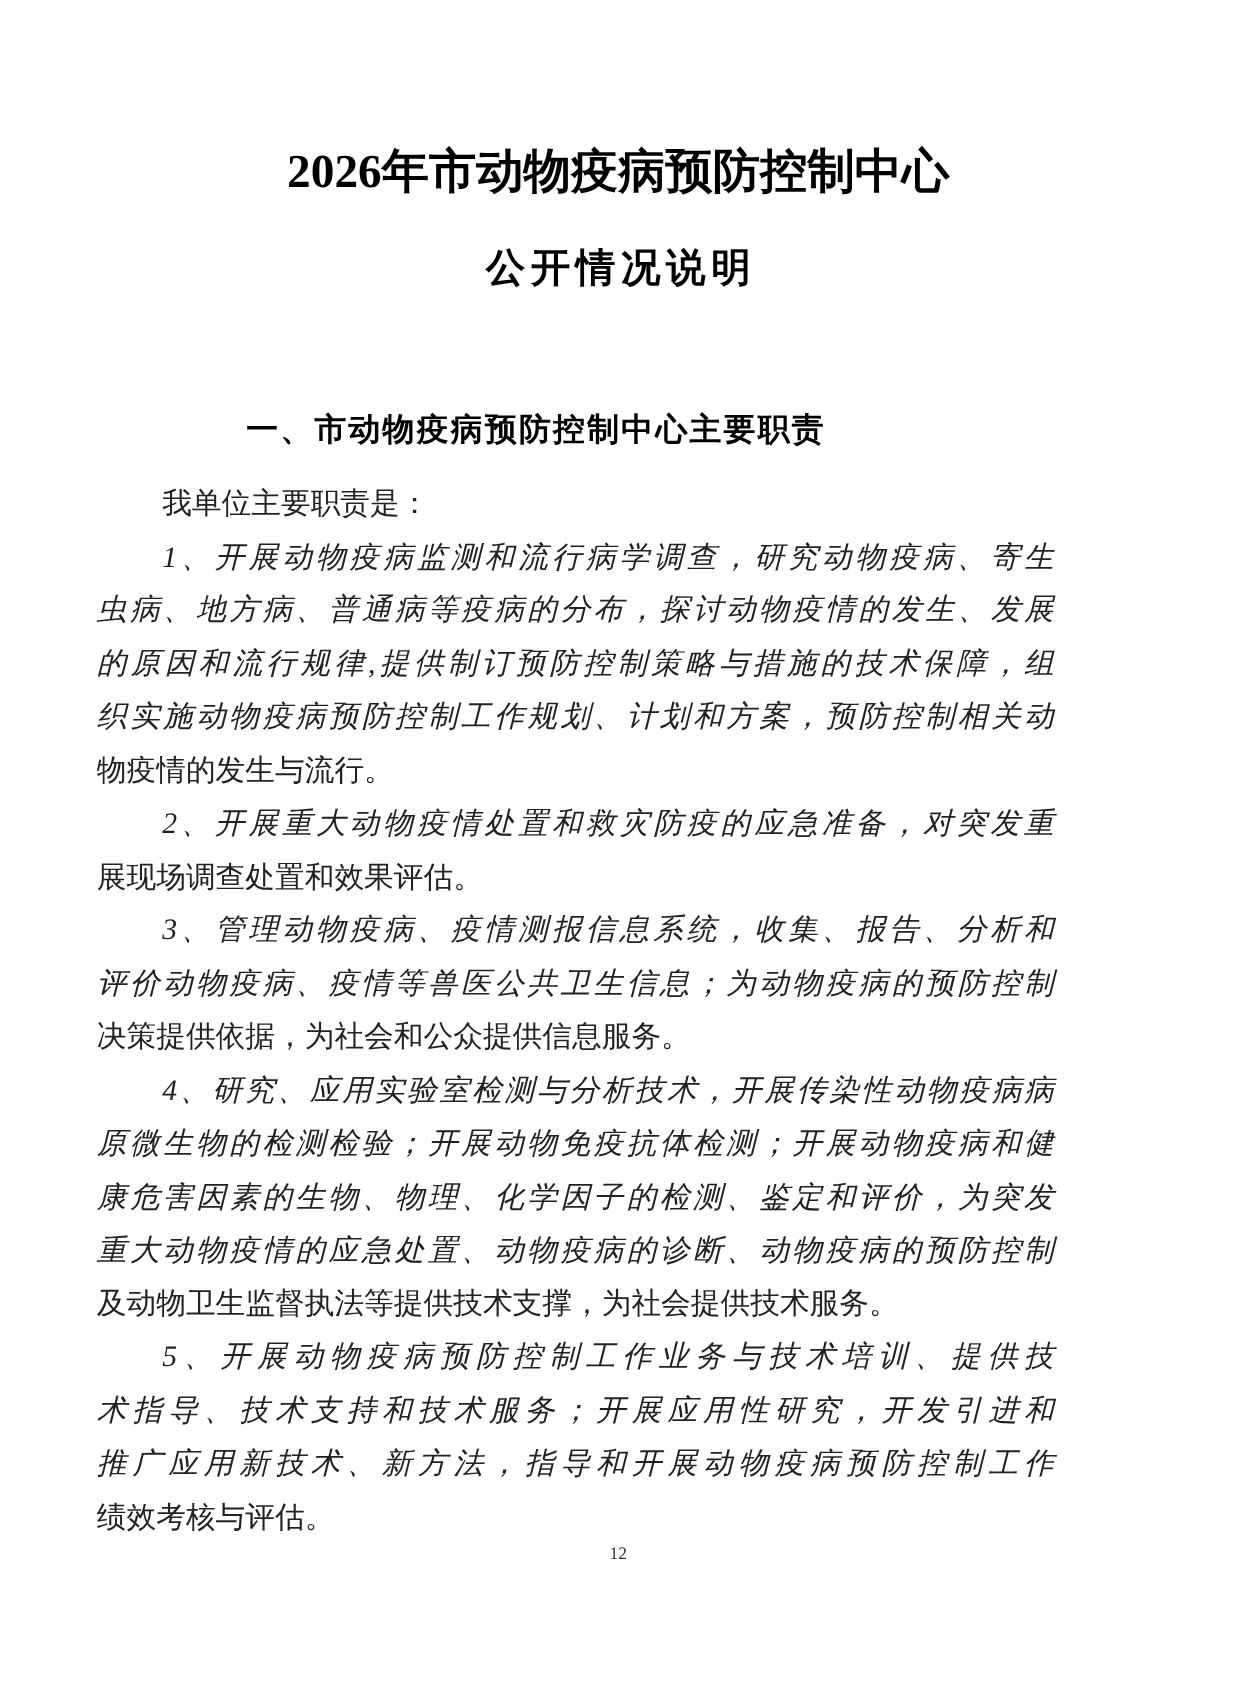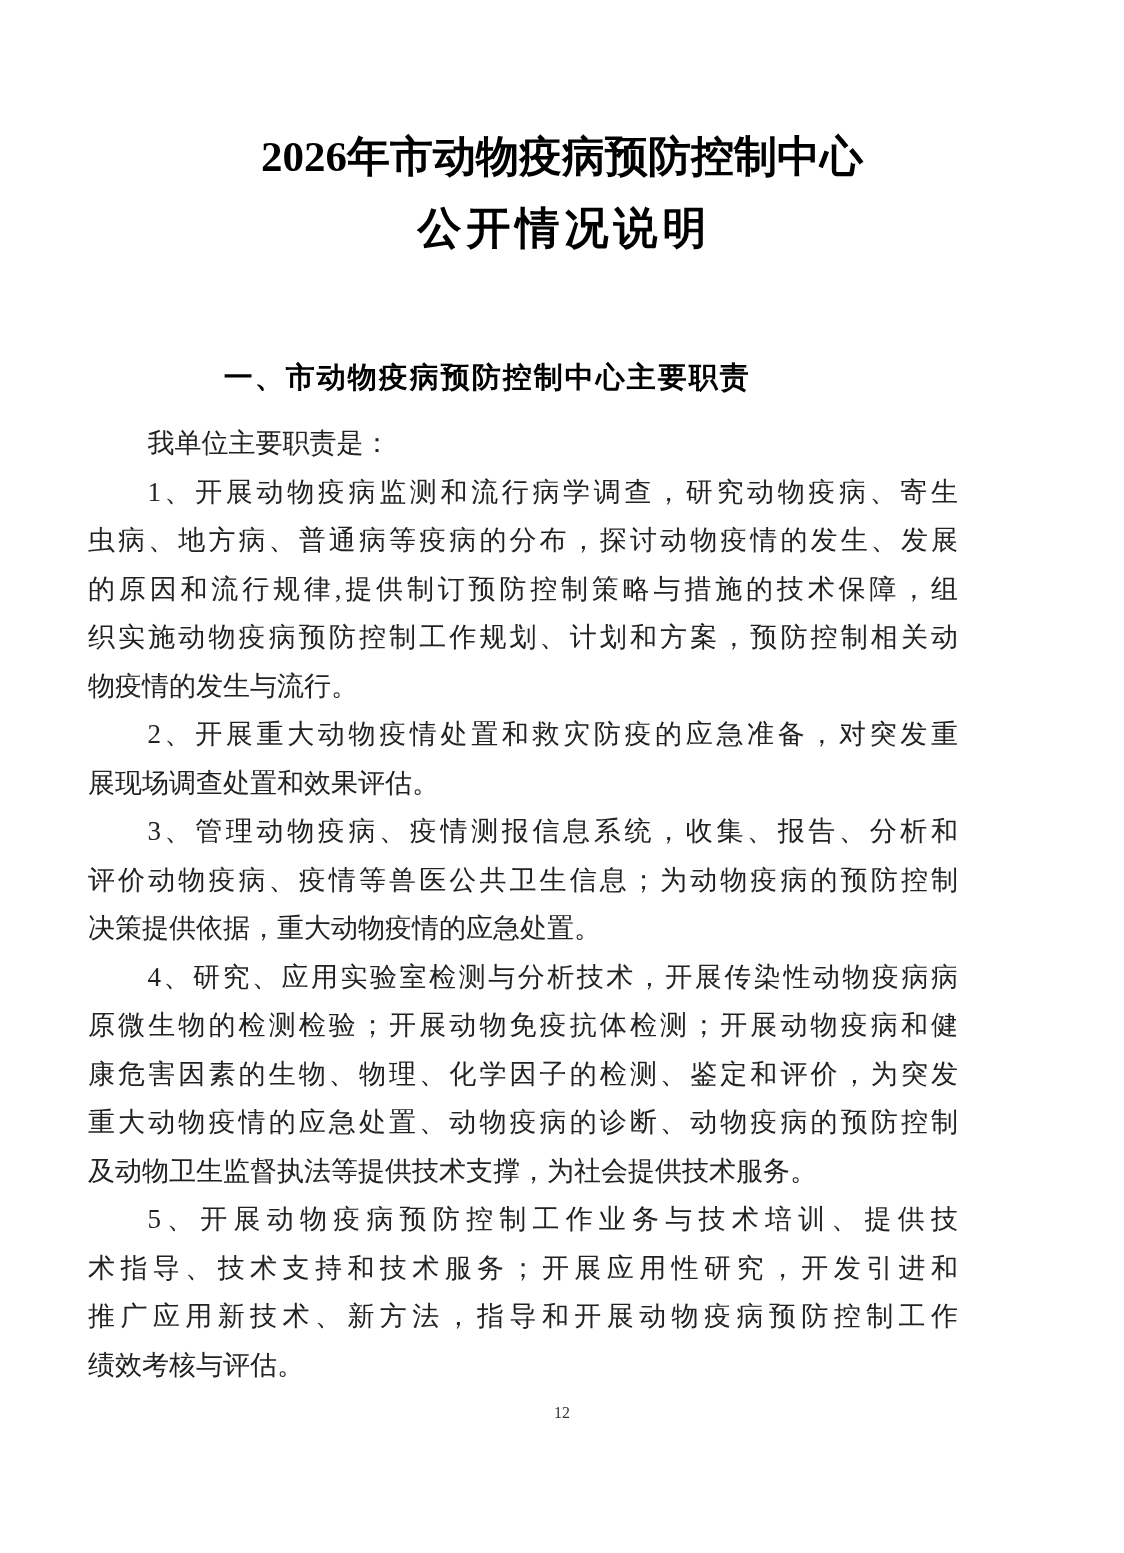--- a/index.html
+++ b/index.html
@@ -21,22 +21,22 @@
     font-weight: bold;
     color: #000000;
     margin: 0;
   }
   .doc-title.line1 {
     padding-top: 130px;
     font-size: 43px;
     line-height: 54px;
   }
   .doc-title.line2 {
-    margin-top: 20px;
-    font-size: 44px;
+    margin-top: 34px;
+    font-size: 36px;
     line-height: 50px;
     letter-spacing: 5px;
     text-indent: 5px;
   }
   .section-heading {
     margin: 104px 166px 0 160px;
     text-indent: 2.2em;
     font-family: "Liberation Sans", sans-serif;
     font-weight: bold;
     font-size: 29px;
@@ -50,20 +50,21 @@
     font-size: 27px;
     line-height: 48.5px;
     color: #222222;
   }
   .para { margin: 0; }
   .ln { display: block; }
   .ln.indent { text-indent: 2.2em; }
   .ln.fill {
     text-align: justify;
     text-align-last: justify;
+    font-style: italic;
   }
   .ln.end {
     text-align: left;
     text-align-last: left;
     white-space: nowrap;
   }
   .page-number {
     position: absolute;
     top: 1404px;
     left: 0;
@@ -97,21 +98,21 @@
     </p>
 
     <p class="para">
       <span class="ln indent fill">2、开展重大动物疫情处置和救灾防疫的应急准备，对突发重</span>
       <span class="ln end">展现场调查处置和效果评估。</span>
     </p>
 
     <p class="para">
       <span class="ln indent fill">3、管理动物疫病、疫情测报信息系统，收集、报告、分析和</span>
       <span class="ln fill">评价动物疫病、疫情等兽医公共卫生信息；为动物疫病的预防控制</span>
-      <span class="ln end">决策提供依据，重大动物疫情的应急处置。</span>
+      <span class="ln end">决策提供依据，为社会和公众提供信息服务。</span>
     </p>
 
     <p class="para">
       <span class="ln indent fill">4、研究、应用实验室检测与分析技术，开展传染性动物疫病病</span>
       <span class="ln fill">原微生物的检测检验；开展动物免疫抗体检测；开展动物疫病和健</span>
       <span class="ln fill">康危害因素的生物、物理、化学因子的检测、鉴定和评价，为突发</span>
       <span class="ln fill">重大动物疫情的应急处置、动物疫病的诊断、动物疫病的预防控制</span>
       <span class="ln end">及动物卫生监督执法等提供技术支撑，为社会提供技术服务。</span>
     </p>
 

